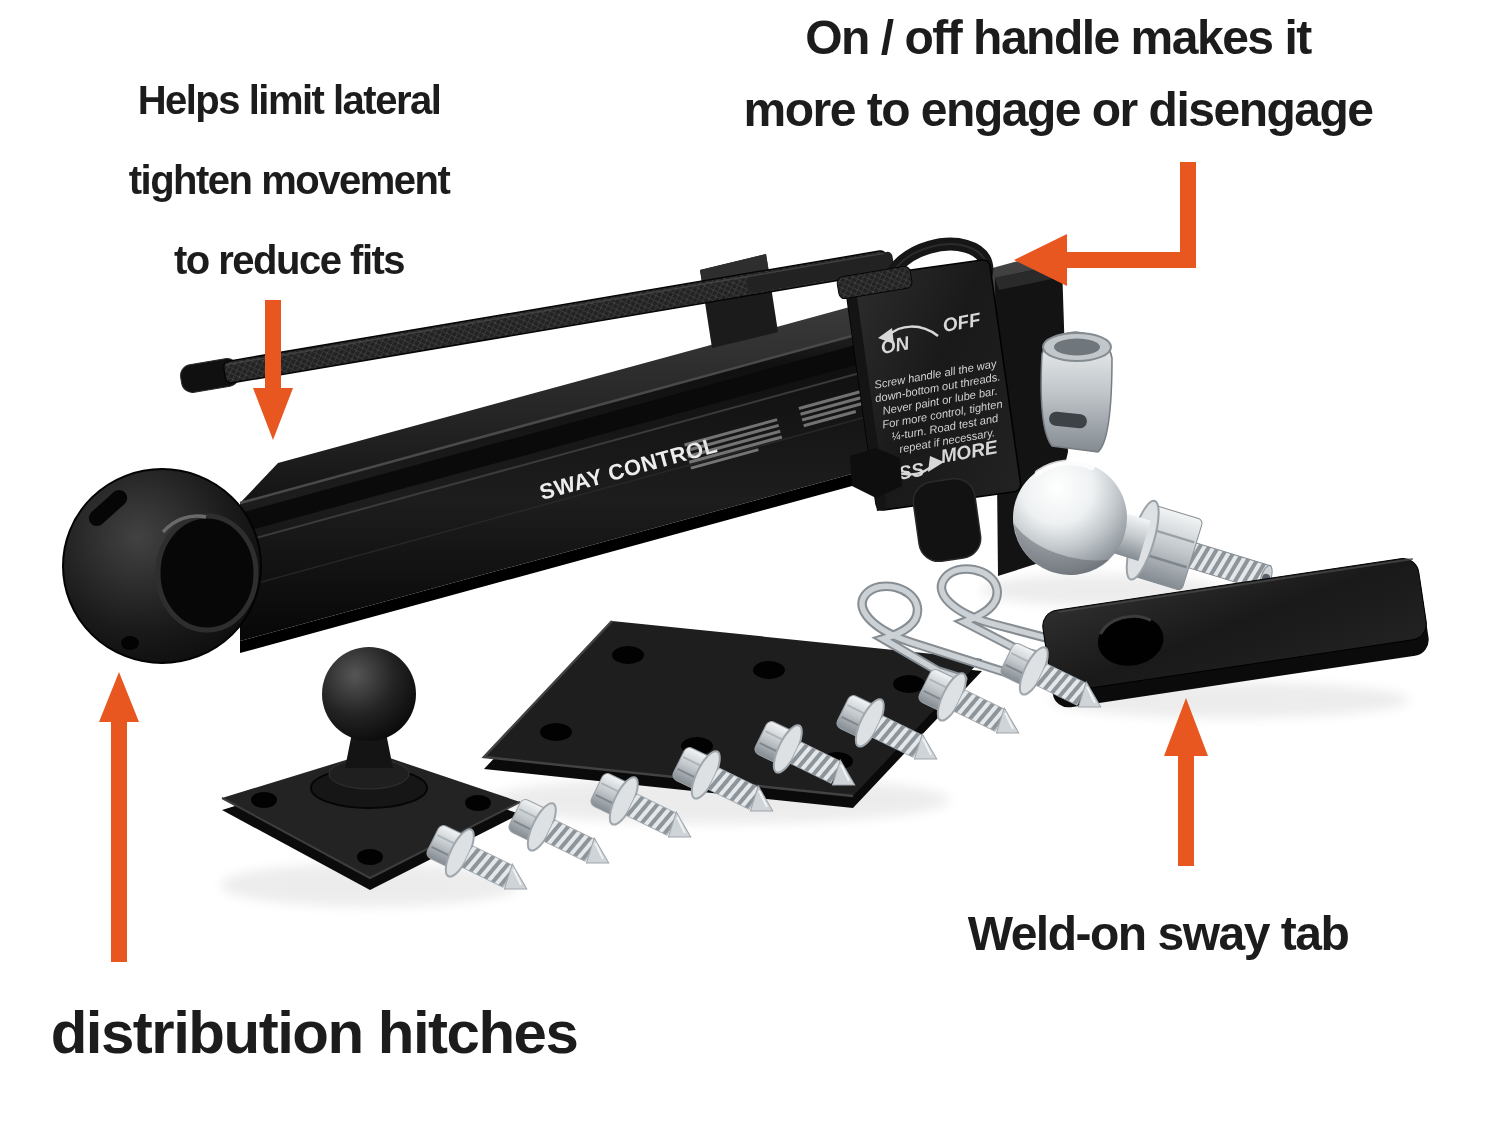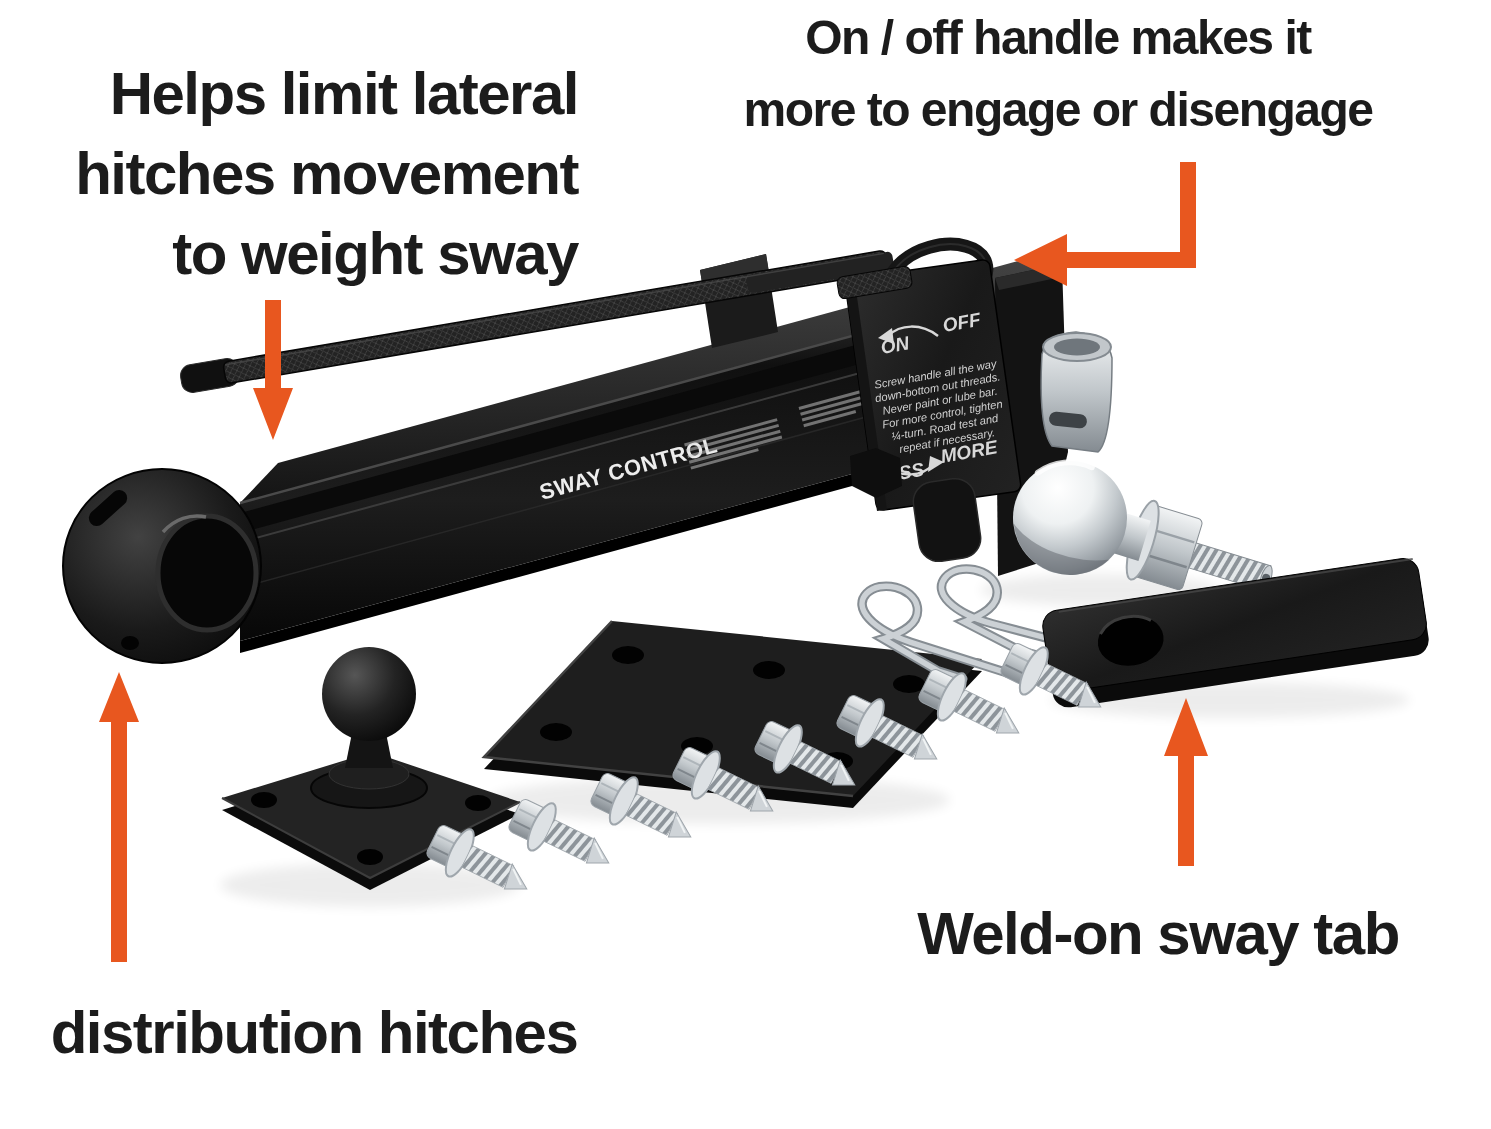--- a/index.html
+++ b/index.html
@@ -2,24 +2,24 @@
 <html><head>
 <meta charset="utf-8">
 <style>
   html,body{margin:0;padding:0;background:#ffffff;}
   .canvas{position:relative;width:1491px;height:1129px;background:#ffffff;overflow:hidden;
           font-family:"Liberation Sans",sans-serif;}
   .scene{position:absolute;left:0;top:0;}
   .callout{position:absolute;font-weight:bold;color:#1c1c1c;text-align:center;
            letter-spacing:-1.5px;font-family:"Liberation Sans",sans-serif;}
   .callout span{display:block;}
-  .tl{left:0px;   top:54px;  width:578px; font-size:60px; line-height:80px;text-align:right;}
+  .tl{left:0px;   top:60px;  width:578px; font-size:40px; line-height:80px;}
   .tr{left:628px; top:2px;   width:860px; font-size:48px; line-height:72px;text-align:center;}
   .bl{left:0px;   top:994px; width:628px; font-size:60px; line-height:78px;}
-  .br{left:828px; top:898px; width:660px; font-size:60px; line-height:72px;}
+  .br{left:828px; top:898px; width:660px; font-size:48px; line-height:72px;}
 </style>
 </head>
 <body>
 
 <div class="canvas">
 
   <svg class="scene" width="1491" height="1129" viewBox="0 0 1491 1129">
     <defs>
       <linearGradient id="barFace" x1="0" y1="0" x2="0" y2="1">
         <stop offset="0" stop-color="#353535"></stop>
@@ -253,22 +253,22 @@
     <g fill="#e8571f">
       <polygon points="265,300 281,300 281,388 293,388 273,440 253,388 265,388"></polygon>
       <polygon points="111,962 127,962 127,722 139,722 119,672 99,722 111,722"></polygon>
       <polygon points="1178,866 1194,866 1194,756 1208,756 1186,698 1164,756 1178,756"></polygon>
       <polygon points="1180,162 1196,162 1196,268 1067,268 1067,286 1014,260 1067,234 1067,252 1180,252"></polygon>
     </g>
   </svg>
 
   <div class="callout tl">
     <span>Helps limit lateral</span>
-    <span>hitches movement</span>
-    <span>to weight sway</span>
+    <span>tighten movement</span>
+    <span>to reduce fits</span>
   </div>
 
   <div class="callout tr">
     <span>On / off handle makes it</span>
     <span>more to engage or disengage</span>
   </div>
 
   <div class="callout bl">
     <span>distribution hitches</span>
   </div>

